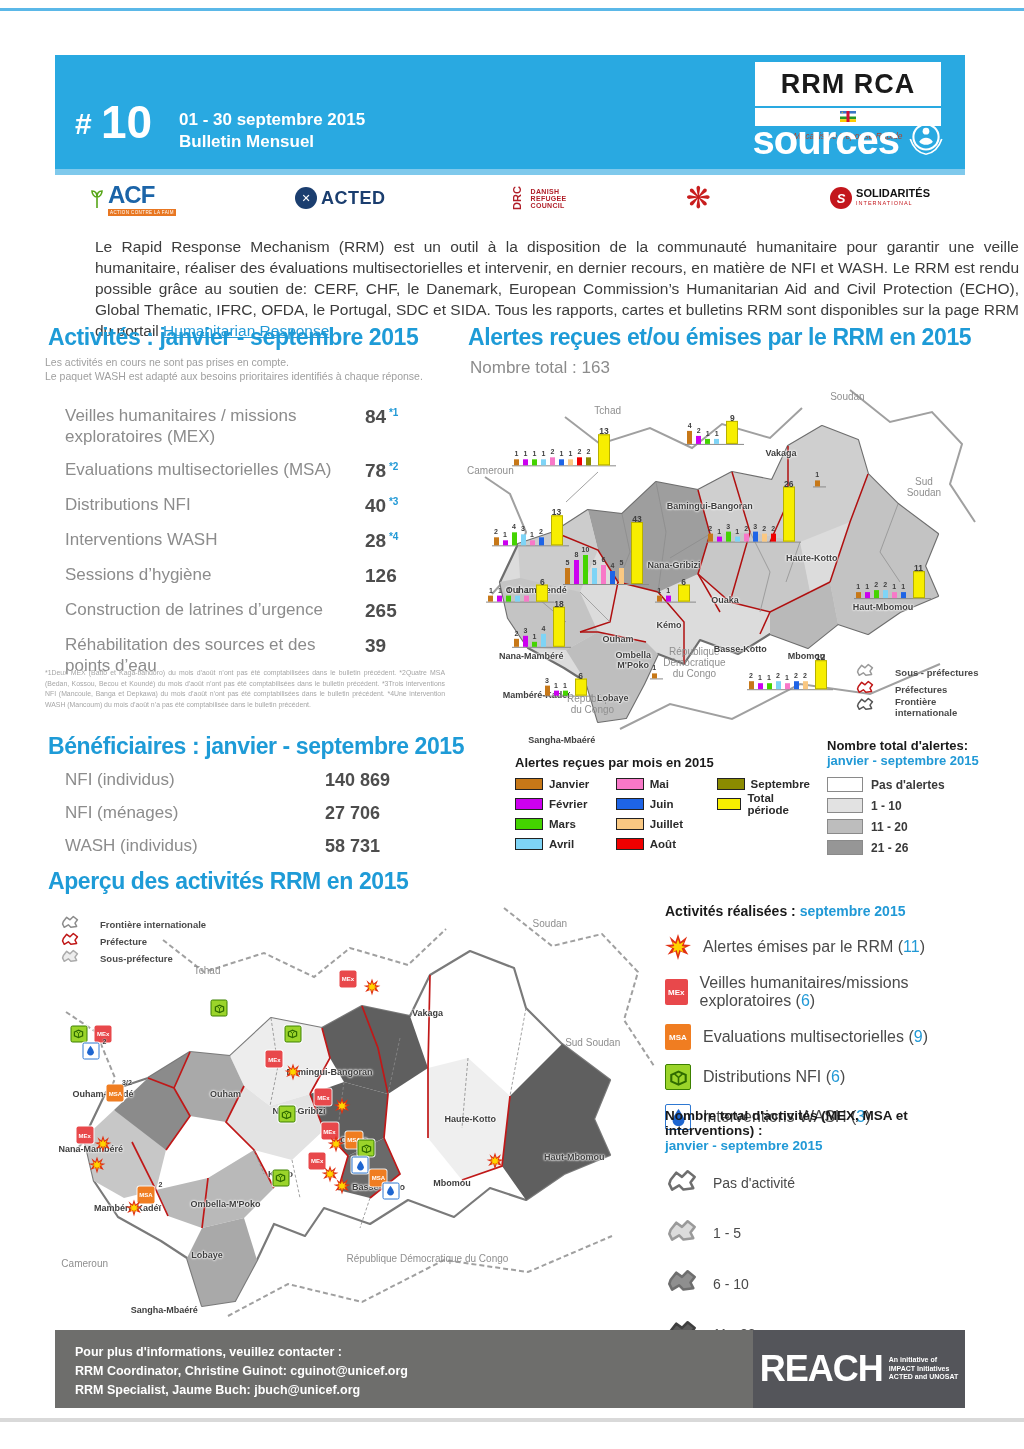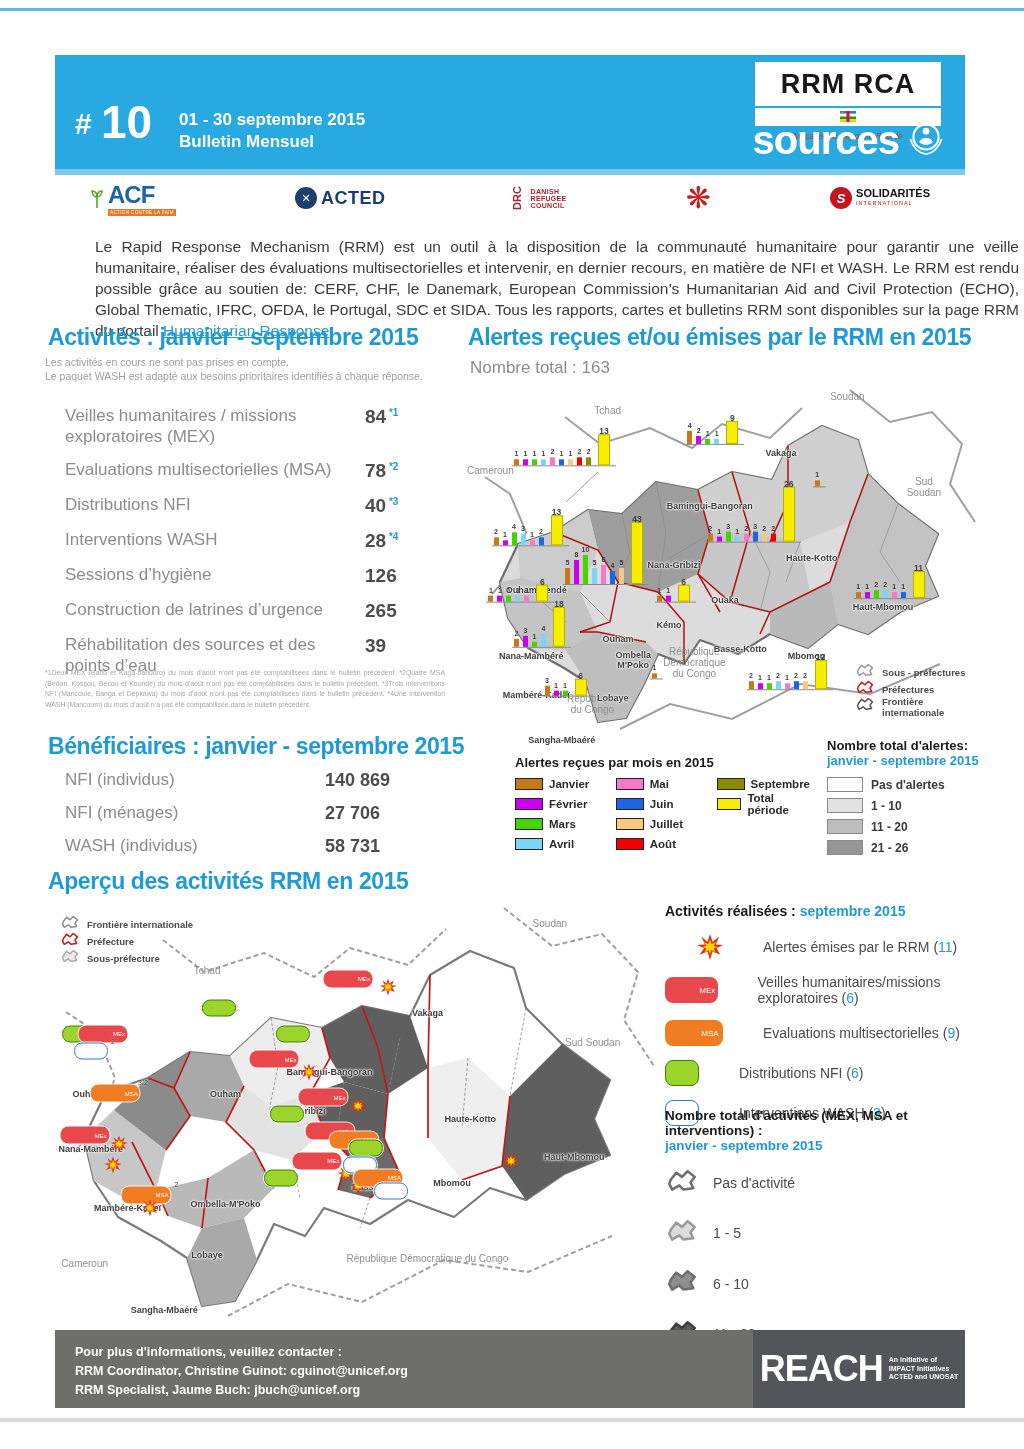--- a/index.html
+++ b/index.html
@@ -64,43 +64,43 @@
   
   .mapbox{overflow:visible;}
   .mlab-c{position:absolute;font-size:10px;color:#8f8f8f;white-space:pre-line;text-align:center;transform:translate(-50%,-50%);}
   .mlab-p{position:absolute;font-size:9px;font-weight:bold;color:#3e3e3e;white-space:pre-line;text-align:center;transform:translate(-50%,-50%);
           text-shadow:0 0 2px #fff,0 0 2px #fff,0 0 3px #fff;margin-top:43px;}
   .mchart{position:absolute;display:flex;align-items:flex-end;border-bottom:1.3px solid #8a8a8a;padding:0 2px;transform:translate(-4px,-100%);}
   .mbar{position:relative;width:5px;margin-right:4px;}
   .mbar .n{position:absolute;top:-9px;left:50%;transform:translateX(-50%);font-size:7px;font-weight:bold;color:#3e3e3e;}
   .mbar.tot{width:12px;margin-left:3px;background:#f7ee00;border:0.5px solid #b8b000;box-sizing:border-box;}
   .mbar.tot .n{font-size:8.5px;}
-  .mk{position:absolute;width:17px;height:17px;border-radius:8px;display:flex;align-items:center;justify-content:center;
-      font-size:6px;font-weight:normal;color:#fff;box-shadow:0 0 0 1px rgba(255,255,255,0.85);transform:translate(-50%,-50%);padding-left:32px;}
+  .mk{position:absolute;width:17px;height:17px;border-radius:2px;display:flex;align-items:center;justify-content:center;
+      font-size:6px;font-weight:bold;color:#fff;box-shadow:0 0 0 1px rgba(255,255,255,0.85);transform:translate(-50%,-50%);}
   .mk-mex{background:#e8484b;}
   .mk-msa{background:#f07d21;}
   .mk-nfi{background:#9bd42a;border:1.5px solid #3c8000;box-sizing:border-box;}
   .mk-wash{background:#fff;border:1.5px solid #2e78d2;box-sizing:border-box;}
   .mk-alert{background:transparent;box-shadow:none;}
   .mk .nn{position:absolute;right:-8px;top:-6px;font-size:7px;color:#3e3e3e;text-shadow:0 0 2px #fff;}
 
   
   .leg-title{font-size:13px;font-weight:bold;color:#1a1a1a;}
   .leg-title-blue{font-size:13px;font-weight:bold;color:#2199d6;}
   .month-grid{display:grid;grid-auto-flow:column;grid-template-rows:repeat(4,20px);grid-template-columns:repeat(3,1fr);column-gap:8px;margin-top:4px;width:295px;}
   .month-item{display:flex;align-items:center;gap:6px;}
   .month-sw{width:28px;height:12px;border:1px solid #222;box-sizing:border-box;}
   .month-lb{font-size:11.5px;font-weight:bold;color:#2b2b2b;}
-  .bleg-row{display:flex;align-items:center;gap:7px;height:17px;}
+  .bleg-row{display:flex;align-items:center;gap:20px;height:17px;}
   .bleg-lb{font-size:9.5px;font-weight:bold;color:#4a4a4a;}
   .tot-row{display:flex;align-items:center;gap:8px;height:21px;}
   .tot-sw{width:36px;height:15px;border:1px solid #8a8a8a;box-sizing:border-box;}
   .tot-lb{font-size:12px;font-weight:bold;color:#3a3a3a;}
   .act-leg-row{display:flex;align-items:center;gap:12px;margin-bottom:14px;}
-  .act-leg-lb{font-size:14px;color:#4a4a4a;margin-left:28px;}
+  .act-leg-lb{font-size:16px;color:#4a4a4a;}
   .act-leg-lb .cnt{color:#2199d6;}
   .puz-row{display:flex;align-items:center;gap:14px;margin-bottom:18px;}
   .puz-lb{font-size:14px;color:#4a4a4a;}
 
   
   .footer{left:55px;top:1330px;width:910px;height:78px;background:#6e6e6c;}
   .foot-lines{position:absolute;left:20px;top:13px;color:#fff;font-size:12.5px;font-weight:bold;line-height:1.5;}
   .reach{position:absolute;right:0;top:0;width:212px;height:78px;background:#54555a;display:flex;align-items:center;justify-content:center;gap:6px;}
   .reach .word{font-size:36px;font-weight:bold;color:#fff;letter-spacing:-1px;}
   .reach .tag{display:flex;flex-direction:column;line-height:8.5px;}

